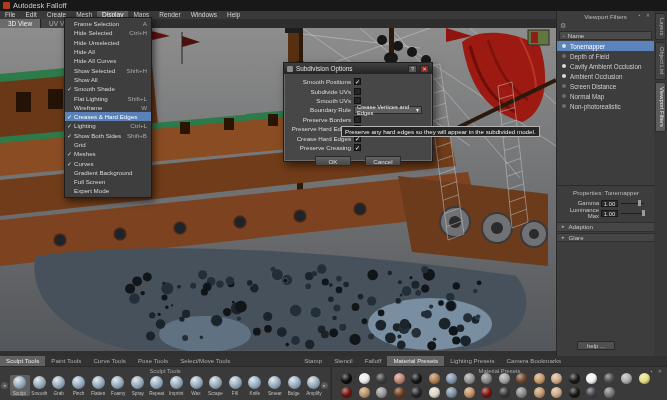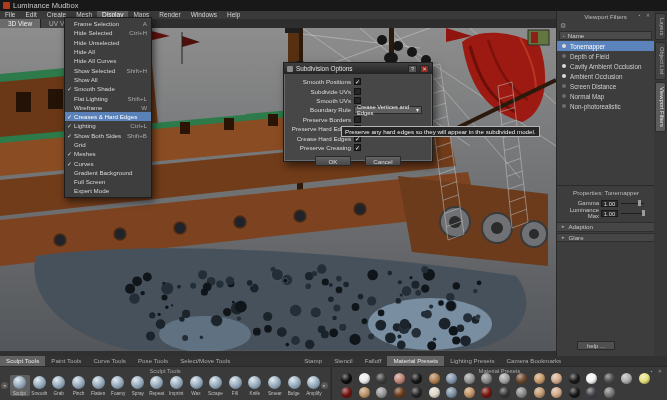--- a/index.html
+++ b/index.html
@@ -130,21 +130,21 @@
   .sphere{width:11px;height:11px;border-radius:50%;flex:none;}
   .tray-icons{position:absolute;right:3px;top:1px;font-size:5px;color:#999;letter-spacing:2px;}
 </style>
 </head>
 <body>
 
 <div id="app">
 
   <div class="titlebar">
     <span class="appicon"></span>
-    <span>Luminance Mudbox</span>
+    <span>Autodesk Falloff</span>
   </div>
 
   <div class="menubar">
       <div class="mitem">File</div>
       <div class="mitem">Edit</div>
       <div class="mitem">Create</div>
       <div class="mitem">Mesh</div>
       <div class="mitem active">Display</div>
       <div class="mitem">Maps</div>
       <div class="mitem">Render</div>

